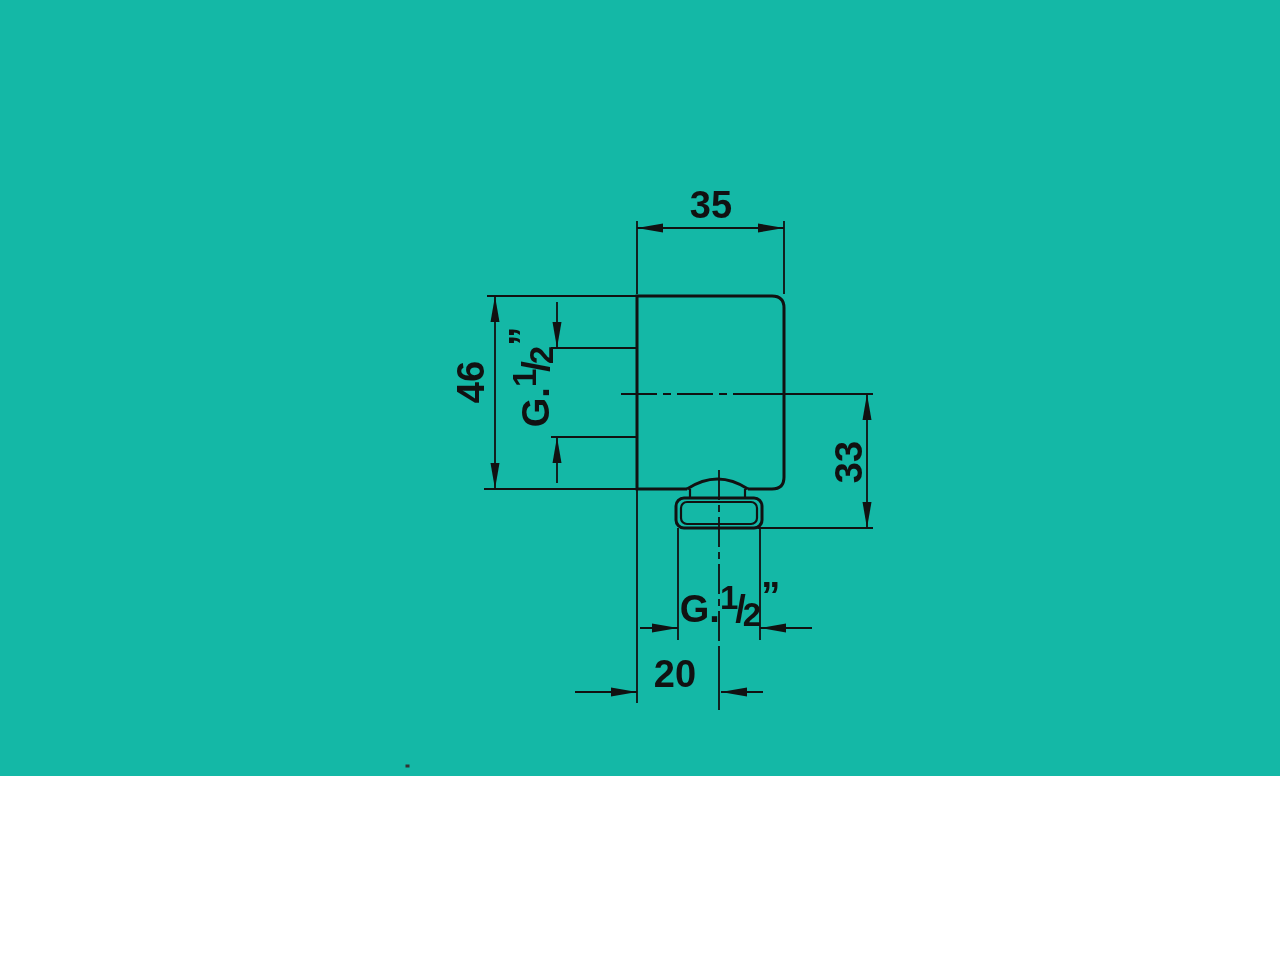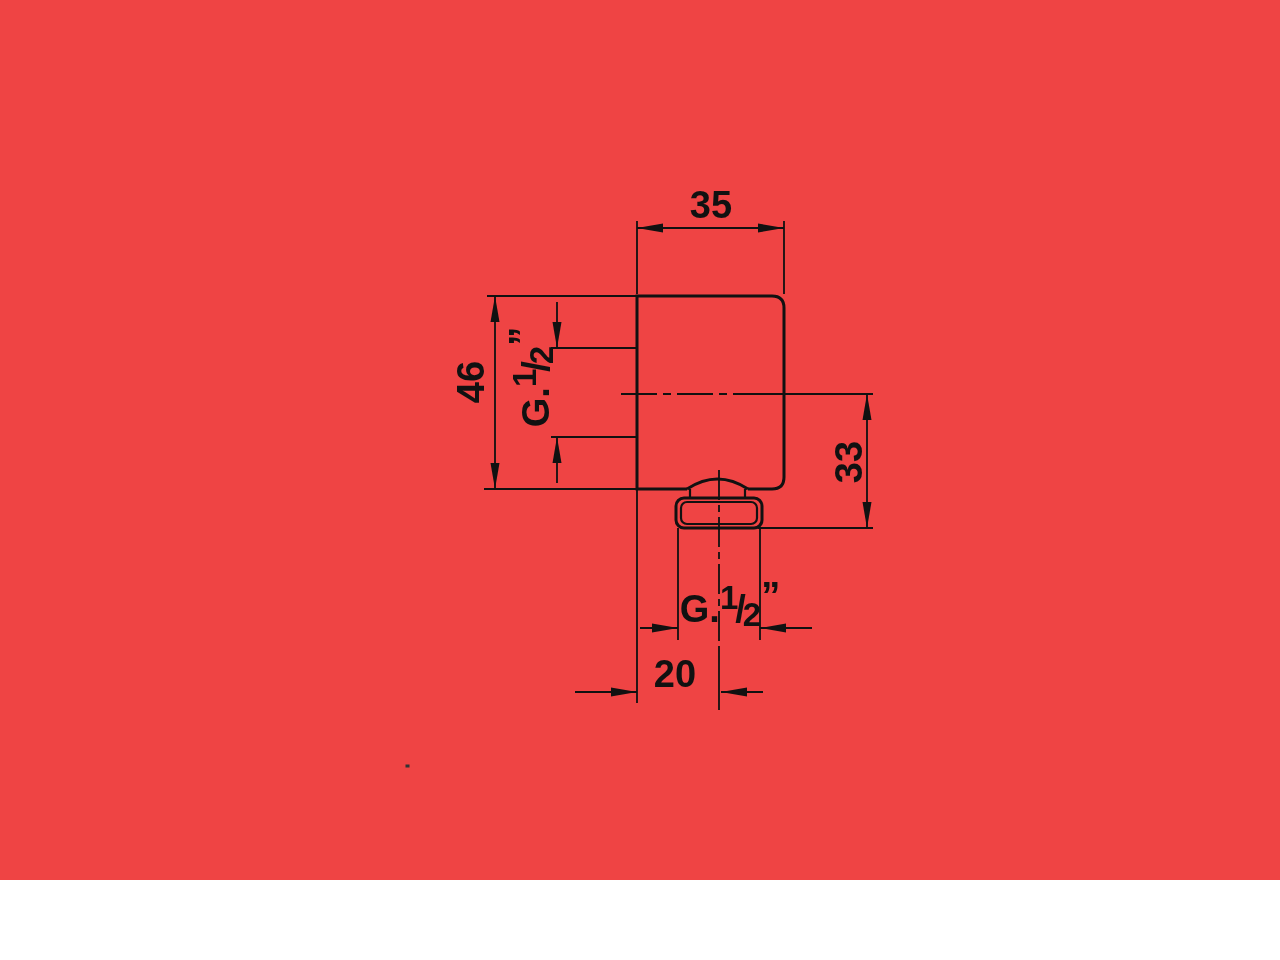--- a/index.html
+++ b/index.html
@@ -3,22 +3,22 @@
 <meta charset="utf-8">
 <style>
   html, body {
     margin: 0;
     padding: 0;
     background: #ffffff;
   }
   .stage {
     position: relative;
     width: 1280px;
-    height: 880px;
-    background: #ef4444;
+    height: 776px;
+    background: #14b8a6;
     overflow: hidden;
   }
   svg { display: block; }
   .obj-line {
     stroke: #111111;
     stroke-width: 3;
     fill: none;
   }
   .obj-line-thin {
     stroke: #111111;

